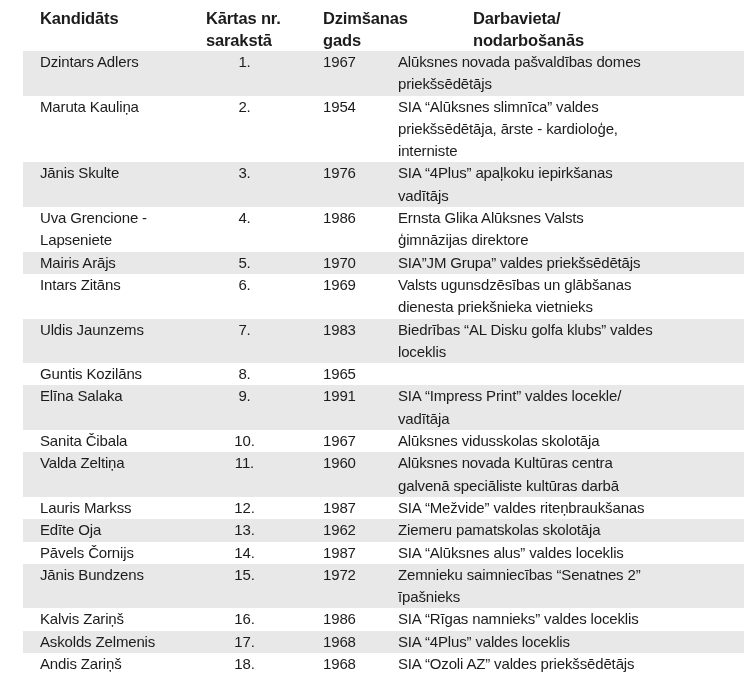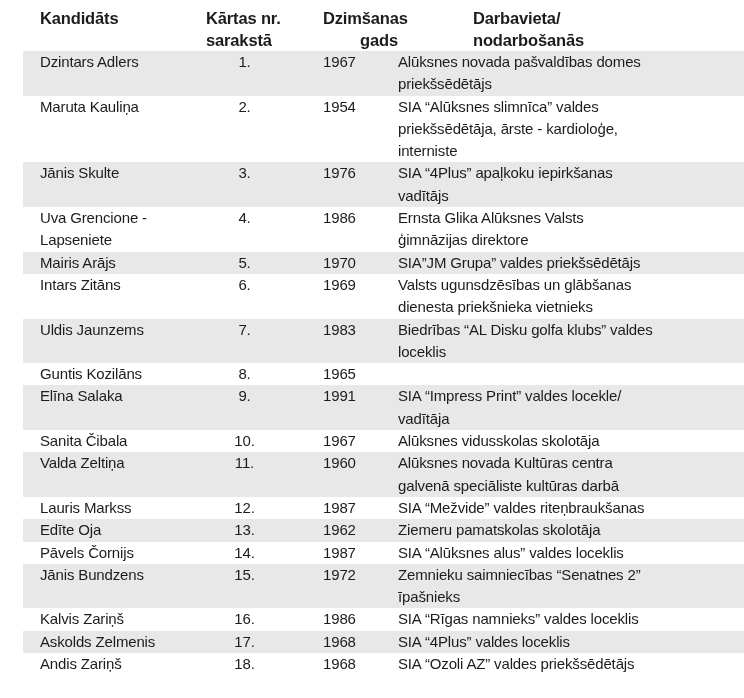--- a/index.html
+++ b/index.html
@@ -28,21 +28,21 @@
     grid-template-columns: 175px 115px 85px 1fr;
     margin-left: 10px;
     padding-top: 7px;
     font-weight: 700;
     font-size: 16.5px;
     line-height: 22px;
     letter-spacing: -0.15px;
   }
   .header-row .h-candidate { padding-left: 17px; }
   .header-row .h-order    { padding-left: 8px; }
-  .header-row .h-birth    { padding-left: 10px; text-align: right; }
+  .header-row .h-birth    { padding-left: 10px; }
   .header-row .h-occ      { padding-left: 75px; }
 
   .rows { }
   .row {
     display: grid;
     grid-template-columns: 175px 115px 85px 1fr;
     margin-left: 10px;
     font-size: 15px;
     line-height: 22.3px;
     letter-spacing: -0.15px;

